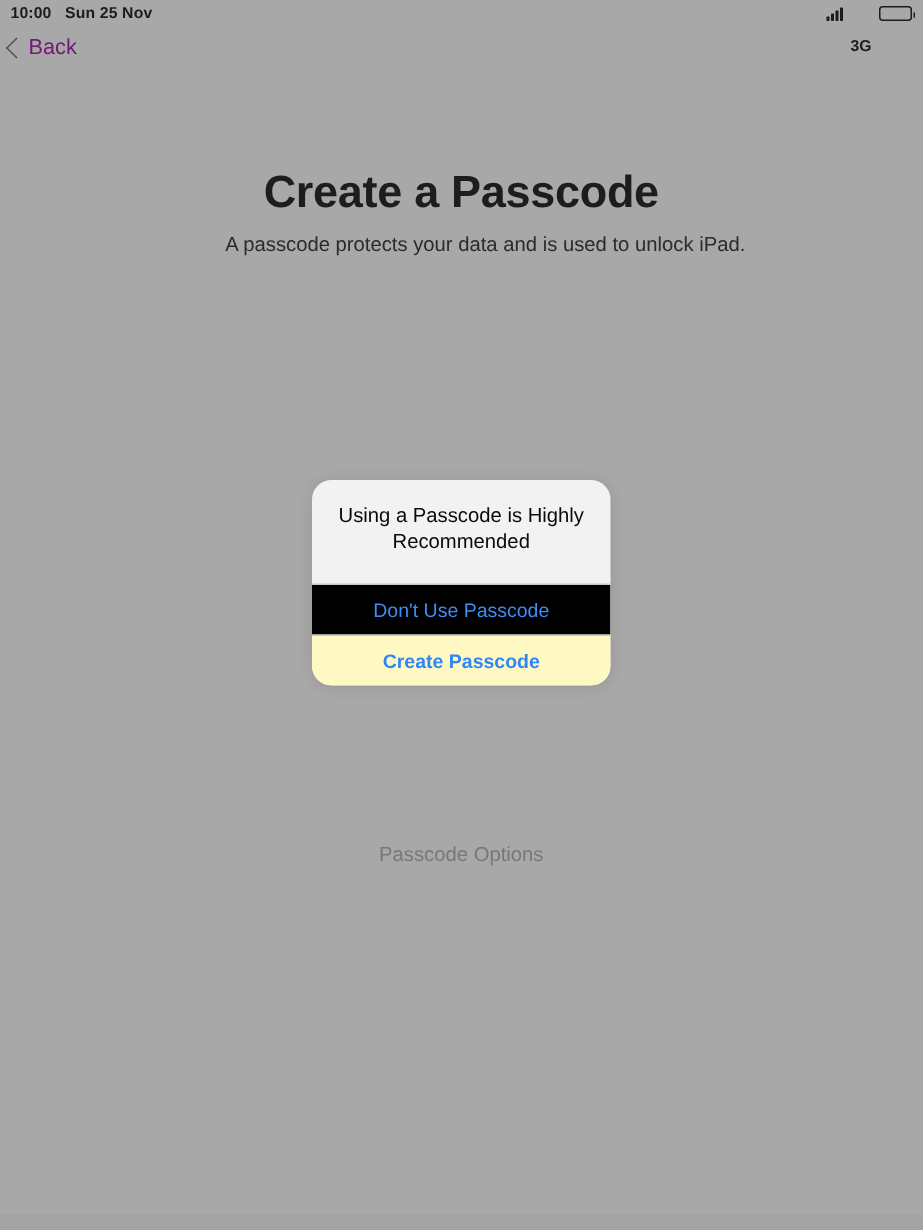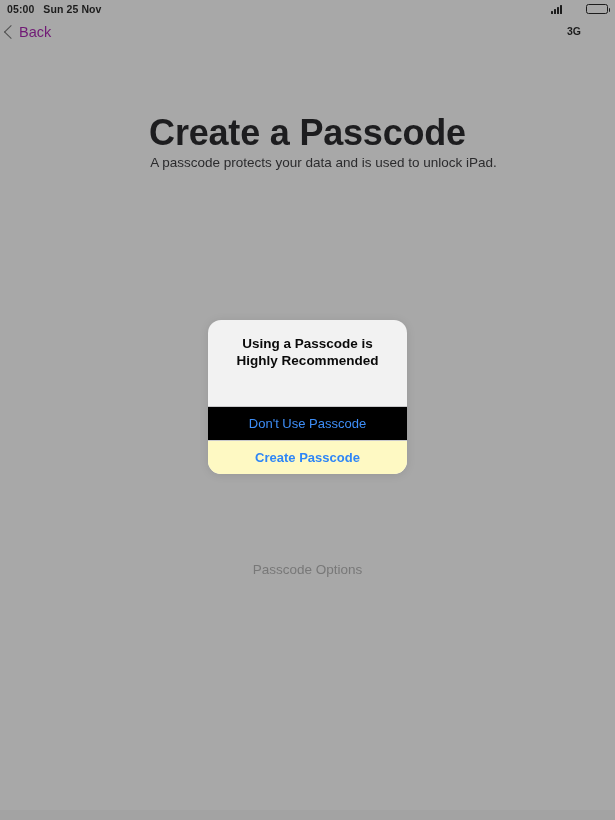--- a/index.html
+++ b/index.html
@@ -108,21 +108,21 @@
     margin-bottom: 1px;
   }
 
   
   .page-title {
     position: absolute;
     top: 112px;
     left: 0;
     width: 615px;
     text-align: center;
-    font-size: 36px;
+    font-size: 30px;
     font-weight: 700;
     color: #1d1d1f;
     letter-spacing: -0.2px;
   }
   .page-subtitle {
     position: absolute;
     top: 155px;
     left: 16px;
     width: 615px;
     text-align: center;
@@ -140,24 +140,24 @@
     border-radius: 13px;
     overflow: hidden;
     box-shadow: 0 1px 10px rgba(0,0,0,0.10);
   }
   .alert-body {
     padding: 16px 14px 14px 14px;
     text-align: center;
   }
   .alert-title {
     font-size: 13.5px;
-    font-weight: 700;
+    font-weight: 400;
     color: #0a0a0a;
     line-height: 1.25;
-    margin-bottom: 22px;
+    margin-bottom: 5px;
   }
   .alert-message {
     font-size: 10.5px;
     color: #18181a;
     line-height: 1.42;
   }
   .alert-divider {
     height: 1px;
     background: #c9c9cb;
   }
@@ -199,21 +199,21 @@
     width: 615px;
     height: 10px;
     background: #a3a3a3;
   }
 </style>
 </head>
 <body>
 
 <div class="status-bar">
   <div class="status-left">
-    <span class="status-time">05:00</span>
+    <span class="status-time">10:00</span>
     <span class="status-date">Sun 25 Nov</span>
   </div>
   <div class="status-right">
     <span class="signal-bars">
         <i></i>
         <i></i>
         <i></i>
         <i></i>
       </span>
     <span class="carrier-label">3G</span>

